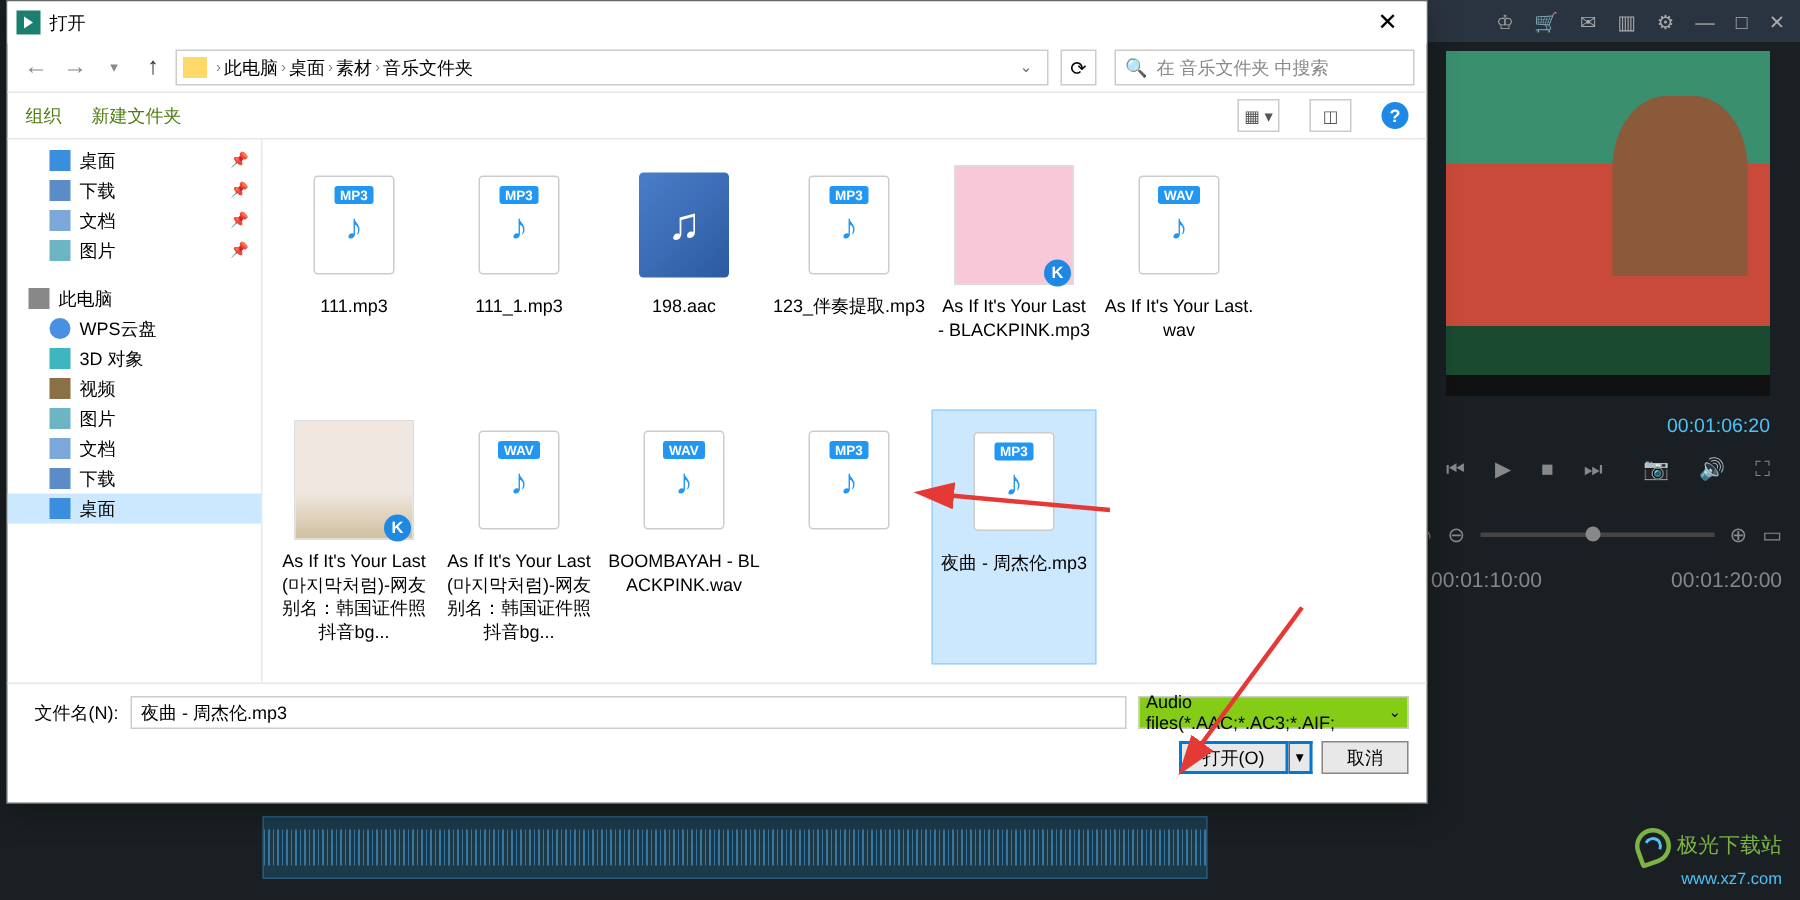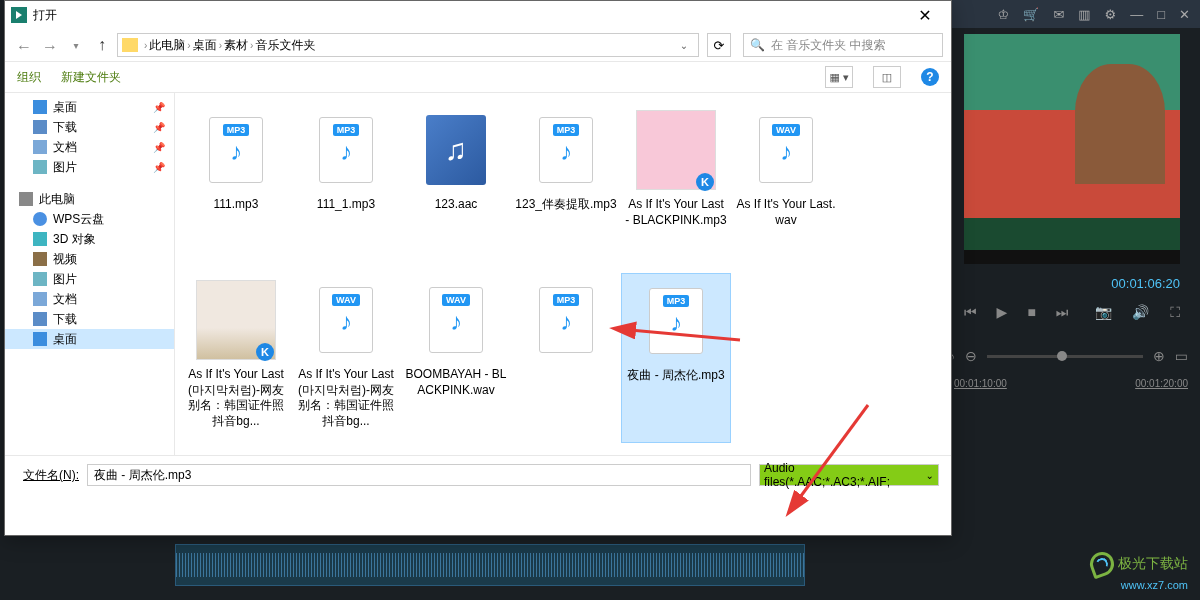--- a/index.html
+++ b/index.html
@@ -55,39 +55,39 @@
 .audio-ico .badge { background: #2196f3; color: #fff; font-size: 9px; padding: 1px 4px; border-radius: 2px; font-weight: bold; }
 .audio-ico .note { font-size: 24px; color: #2196f3; margin-top: 2px; }
 .aac-ico { width: 60px; height: 70px; background: linear-gradient(135deg,#4a7ec9,#2c5aa0); border-radius: 3px; display: flex; align-items: center; justify-content: center; font-size: 30px; color: #fff; }
 .img-thumb { width: 80px; height: 80px; background: #f8c8d8; border: 1px solid #ddd; }
 .img-thumb.girl { background: linear-gradient(to bottom, #f0e8e0 60%, #d0c0a0); }
 .overlay-badge { position: absolute; bottom: 0; right: 2px; width: 18px; height: 18px; background: #1e88e5; border-radius: 50%; color: #fff; font-size: 11px; display: flex; align-items: center; justify-content: center; font-weight: bold; }
 .file-name { margin-top: 6px; line-height: 1.3; word-break: break-all; max-height: 68px; overflow: hidden; }
 
 .footer { padding: 8px 12px; border-top: 1px solid #e8e8e8; }
 .filename-row { display: flex; align-items: center; gap: 8px; font-size: 12px; margin-bottom: 8px; }
-.filename-row label { width: 62px; text-align: right; text-decoration: underline; }
+.filename-row label { width: 62px; text-align: right; }
 .filename-input { flex: 1; height: 22px; border: 1px solid #ccc; padding: 0 6px; font-size: 12px; }
 .filter-select { width: 180px; height: 22px; border: 1px solid #ccc; font-size: 12px; padding: 0 4px; background: #84cc16; display: flex; align-items: center; justify-content: space-between; gap: 35px; }
 .btn-row { display: flex; justify-content: flex-end; gap: 6px; }
 .btn { height: 22px; border: 1px solid #888; background: #e8e8e8; font-size: 12px; padding: 0 16px; cursor: pointer; display: flex; align-items: center; }
 .btn.primary { border: 2px solid #0078d7; padding: 0 14px; }
 .btn-dd { width: 16px; height: 22px; border: 2px solid #0078d7; border-left: 1px solid #666; background: #e8e8e8; display: flex; align-items: center; justify-content: center; font-size: 9px; }
 
 
 .app-top { position: absolute; right: 0; top: 0; width: 250px; height: 28px; background: #2a3440; display: flex; align-items: center; justify-content: flex-end; padding: 0 10px; gap: 14px; color: #aaa; font-size: 13px; }
 .preview { position: absolute; right: 20px; top: 34px; width: 216px; height: 230px; background: #111; }
 .preview-img { width: 100%; height: 216px; background: linear-gradient(to bottom, #3a8f6f 35%, #c94a3a 35% 85%, #1a4a30 85%); position: relative; }
 .preview-img::after { content:''; position:absolute; right:15px; top:30px; width:90px; height:120px; background:#8a5a3a; border-radius: 40% 40% 0 0; }
 .timecode { position: absolute; right: 20px; top: 276px; color: #4fc3f7; font-size: 13px; font-family: monospace; }
 .controls { position: absolute; right: 20px; top: 300px; width: 216px; height: 24px; display: flex; align-items: center; justify-content: center; gap: 20px; color: #888; font-size: 14px; }
 .zoom-row { position: absolute; right: 12px; top: 348px; width: 240px; display: flex; align-items: center; gap: 10px; color: #888; font-size: 14px; }
 .zoom-slider { flex:1; height: 3px; background: #444; position: relative; }
 .zoom-slider::after { content:''; position:absolute; left:45%; top:-4px; width:10px; height:10px; border-radius:50%; background:#888; }
-.timeline-ruler { position: absolute; left: 954px; top: 378px; right: 12px; height: 30px; color: #888; font-size: 10px; display: flex; justify-content: space-between; text-decoration: underline; }
+.timeline-ruler { position: absolute; left: 954px; top: 378px; right: 12px; height: 30px; color: #888; font-size: 14px; display: flex; justify-content: space-between; }
 .waveform { position: absolute; left: 175px; top: 544px; width: 630px; height: 42px; background: #1a3a4a; border: 1px solid #2a5a7a; }
 .waveform::before { content:''; position:absolute; left:0; right:0; top:8px; bottom:8px; background: repeating-linear-gradient(90deg, #4a8fbf 0 1px, transparent 1px 3px); opacity:0.7; }
 
 .arrow { position: absolute; z-index: 20; pointer-events: none; }
 .arrow svg { overflow: visible; }
 
 .watermark { position: absolute; right: 12px; bottom: 8px; color: #7cb342; font-size: 14px; text-align: right; z-index: 5; }
 .watermark .en { color: #4fc3f7; font-size: 11px; }
 .watermark-ico { display:inline-block; width:24px; height:24px; border:3px solid #7cb342; border-radius:50% 50% 50% 10%; transform: rotate(-20deg); vertical-align: middle; margin-right: 4px; position: relative; }
 .watermark-ico::after { content:''; position:absolute; inset:3px; border:2px solid #4fc3f7; border-radius:50%; border-left-color:transparent; border-bottom-color:transparent; }
@@ -247,21 +247,21 @@
               <span class="badge">MP3</span>
               <span class="note">♪</span>
             </div>
           </div>
           <div class="file-name">111_1.mp3</div>
         </div>
         <div class="file-item">
           <div class="file-thumb">
             <div class="aac-ico">♫</div>
           </div>
-          <div class="file-name">123.aac</div>
+          <div class="file-name">198.aac</div>
         </div>
         <div class="file-item">
           <div class="file-thumb">
             <div class="audio-ico">
               <span class="badge">MP3</span>
               <span class="note">♪</span>
             </div>
           </div>
           <div class="file-name">123_伴奏提取.mp3</div>
         </div>
@@ -328,20 +328,27 @@
 
   <div class="footer">
     <div class="filename-row">
       <label>文件名(N):</label>
       <input class="filename-input" value="夜曲 - 周杰伦.mp3" style="">
       <div class="filter-select">
         <span>Audio files(*.AAC;*.AC3;*.AIF;</span>
           <span style="font-size:10px">⌄</span>
       </div>
     </div>
+    <div class="btn-row">
+      <div style="display:flex">
+        <button class="btn primary">打开(O)</button>
+        <span class="btn-dd">▼</span>
+      </div>
+      <button class="btn">取消</button>
+    </div>
   </div>
 </div>
 
 <div class="arrow" style="left:620px; top:310px">
   <svg width="130" height="40">
       <defs>
         <marker id="ah1" markerWidth="10" markerHeight="10" refX="2" refY="3" orient="auto">
           <path d="M0,0 L0,6 L9,3 z" fill="#e53935"></path>
         </marker>
       </defs>

